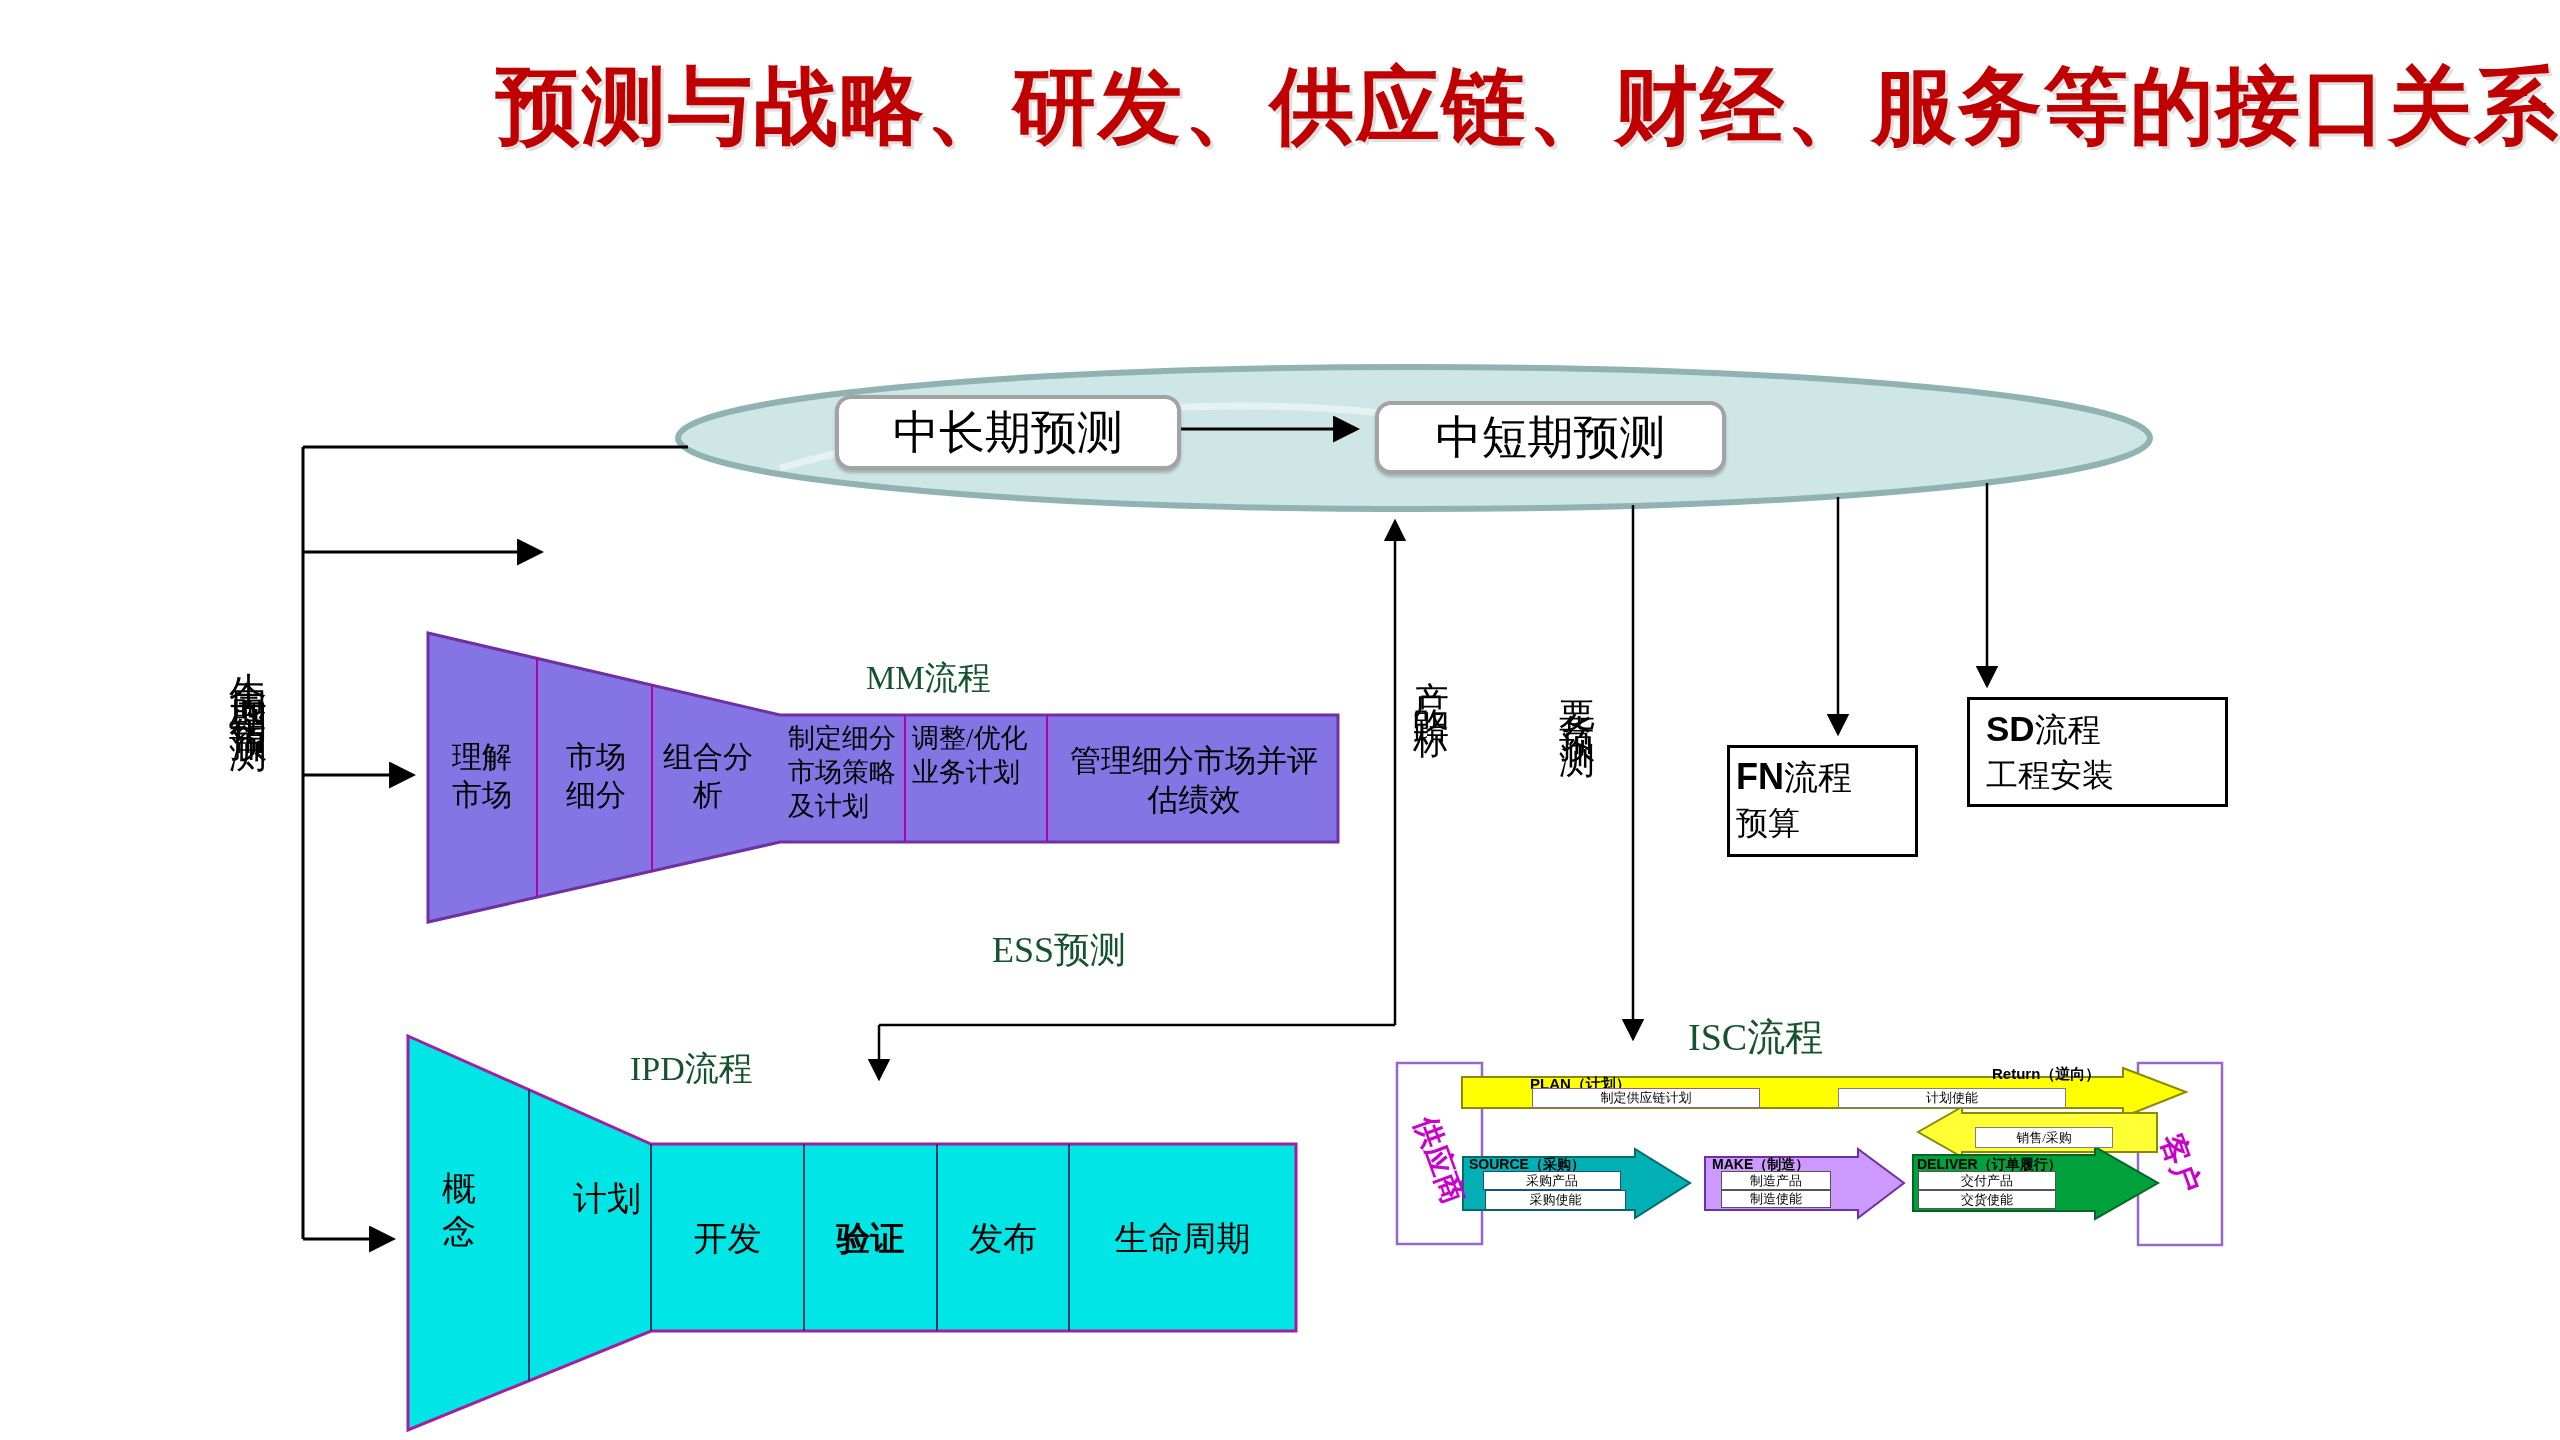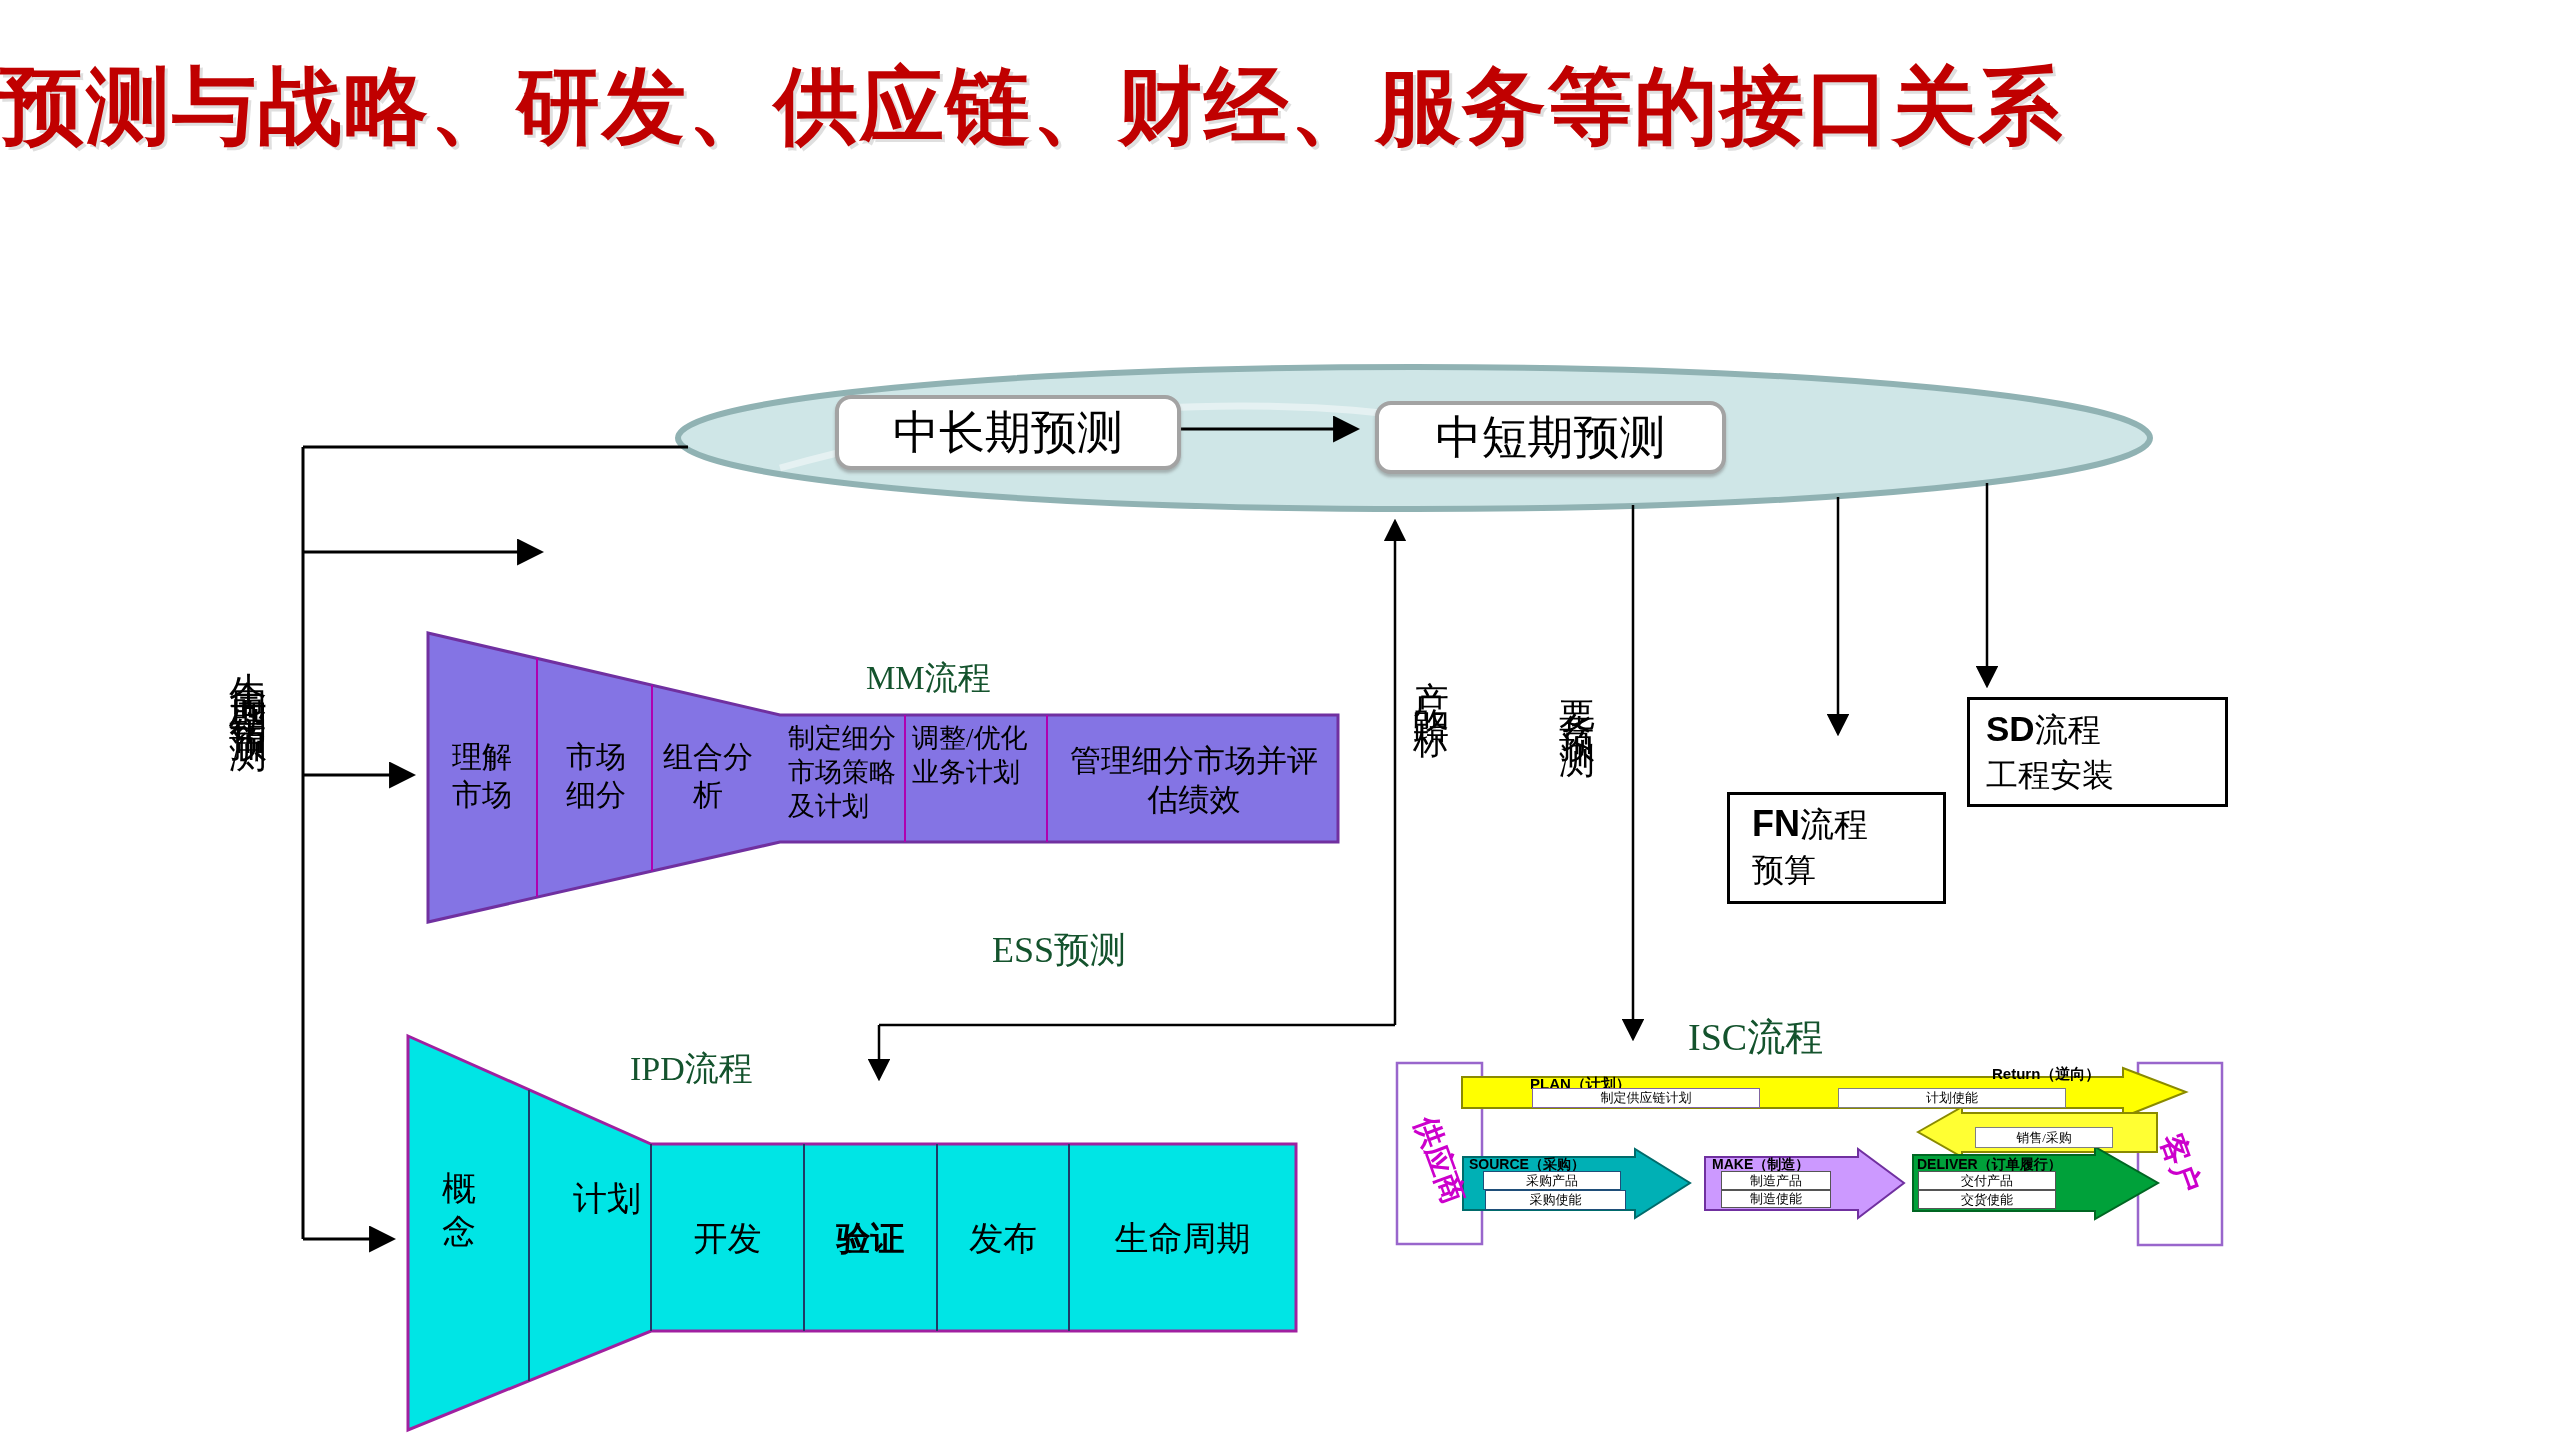--- a/index.html
+++ b/index.html
@@ -1,20 +1,20 @@
 <!DOCTYPE html>
 <html><head>
 <meta charset="utf-8">
 <style>
   html,body{margin:0;padding:0;background:#fff;}
   #stage{position:relative;width:2560px;height:1440px;background:#ffffff;overflow:hidden;
          font-family:"Liberation Serif","DejaVu Serif",serif;}
   #bg{position:absolute;left:0;top:0;}
   .abs{position:absolute;}
-  .title{left:0;top:50px;width:2560px;text-align:left;font-size:84px;font-weight:900;
+  .title{left:0;top:50px;width:2560px;text-align:right;font-size:84px;font-weight:900;
          color:#c00000;font-family:"Liberation Sans","DejaVu Sans",sans-serif;
          text-shadow:3px 3px 0 rgba(150,150,150,.30);letter-spacing:2px;}
   .bullet{left:118px;top:268px;font-size:42px;font-weight:700;color:#111;
           font-family:"Liberation Sans","DejaVu Sans",sans-serif;}
   .bullet .red{color:#ee0000;}
   .topbox{background:#fff;border:4px solid #a3a3a3;border-radius:16px;
           box-shadow:0 3px 3px rgba(110,110,110,.45);display:flex;align-items:center;justify-content:center;
           font-size:46px;font-weight:500;color:#000;}
   .vtext{writing-mode:vertical-lr;text-orientation:upright;color:#000;}
   .plainbox{background:#fff;border:3px solid #000;color:#000;}
@@ -109,21 +109,21 @@
   <div class="abs stage-txt" style="left:440px;top:1168px;width:38px;font-size:34px;">概念</div>
   <div class="abs stage-txt" style="left:562px;top:1178px;width:90px;font-size:34px;">计划</div>
   <div class="abs stage-txt" style="left:660px;top:1218px;width:135px;font-size:34px;">开发</div>
   <div class="abs stage-txt" style="left:804px;top:1218px;width:133px;font-size:34px;font-weight:bold;">验证</div>
   <div class="abs stage-txt" style="left:937px;top:1218px;width:132px;font-size:34px;">发布</div>
   <div class="abs stage-txt" style="left:1069px;top:1218px;width:227px;font-size:34px;">生命周期</div>
 
   <div class="abs vtext" style="left:1406px;top:652px;font-size:36px;letter-spacing:14px;">产品路标</div>
   <div class="abs vtext" style="left:1552px;top:672px;font-size:36px;letter-spacing:14px;">要货预测</div>
 
-  <div class="abs plainbox" style="left:1727px;top:745px;width:219px;height:112px;padding:6px 0 0 22px;box-sizing:border-box;margin-top:47px;">
+  <div class="abs plainbox" style="left:1727px;top:745px;width:191px;height:112px;padding:6px 0 0 6px;box-sizing:border-box;">
     <div style="font-size:34px;line-height:46px;">
       <span class="en" style="font-size:36px;">FN</span><span>流程</span>
     </div>
     <div style="font-size:32px;line-height:44px;">预算</div>
   </div>
 
   <div class="abs plainbox" style="left:1967px;top:697px;width:261px;height:110px;padding:6px 0 0 16px;box-sizing:border-box;">
     <div style="font-size:33px;line-height:45px;">
       <span class="en" style="font-size:35px;">SD</span><span>流程</span>
     </div>

